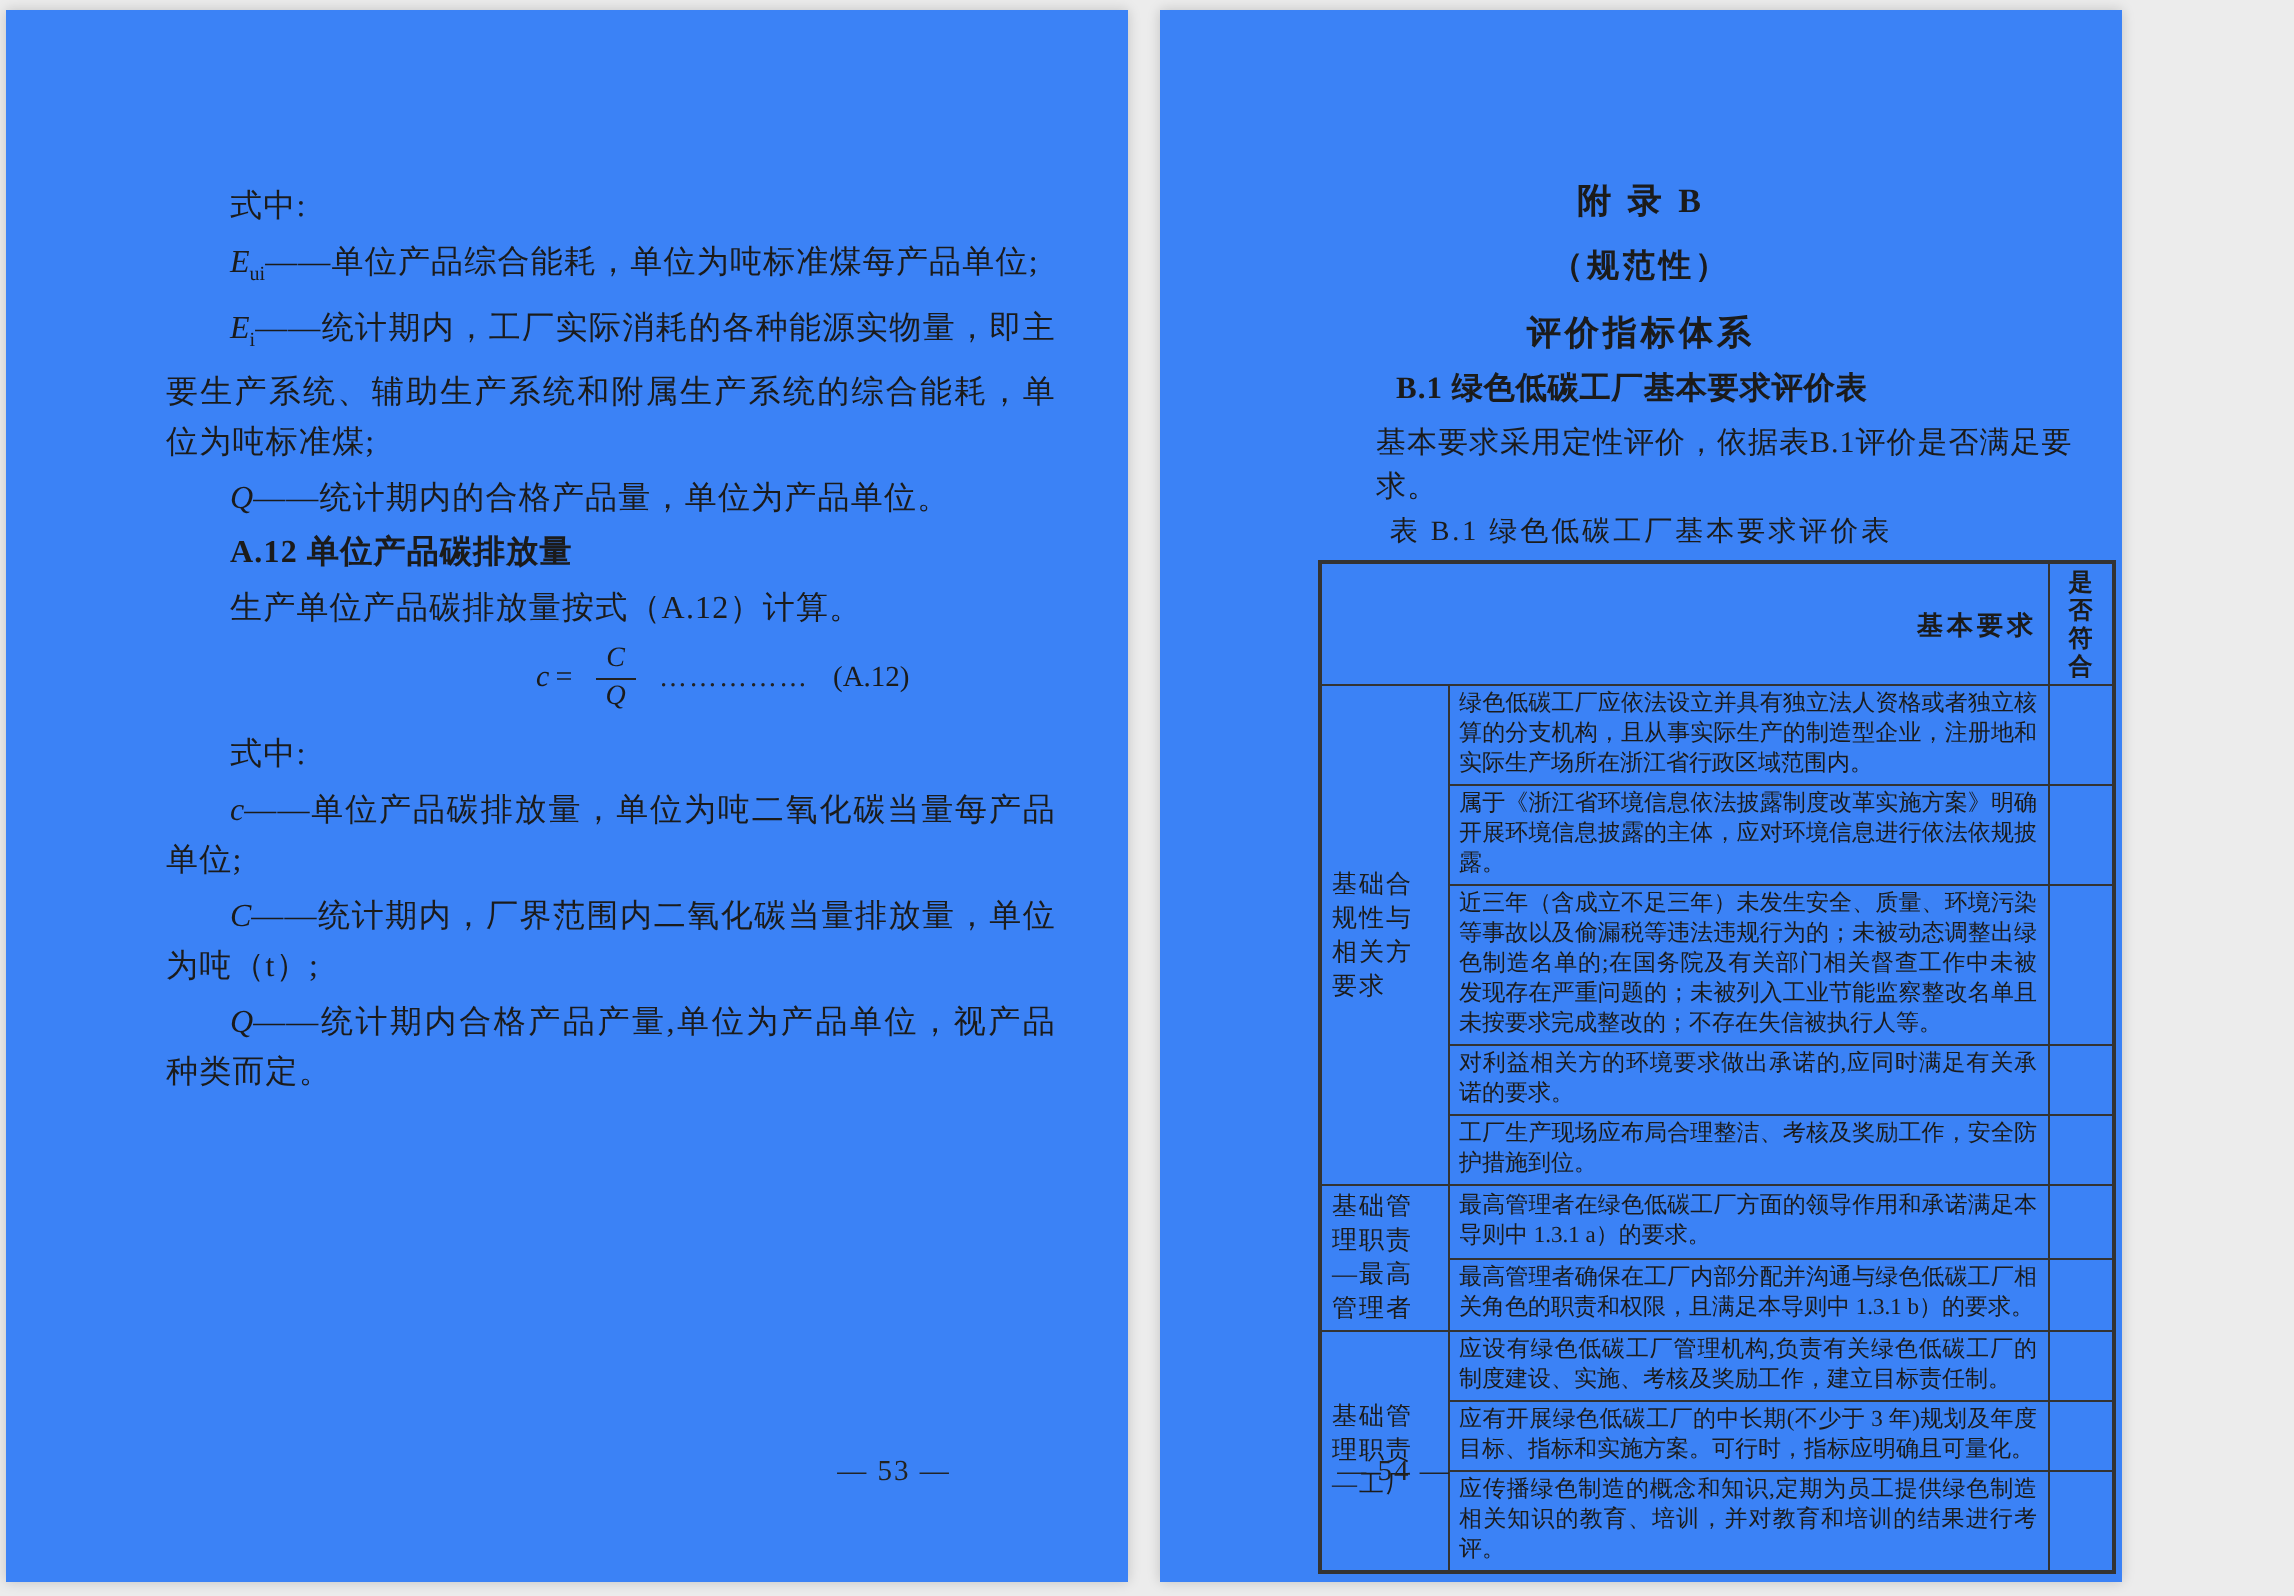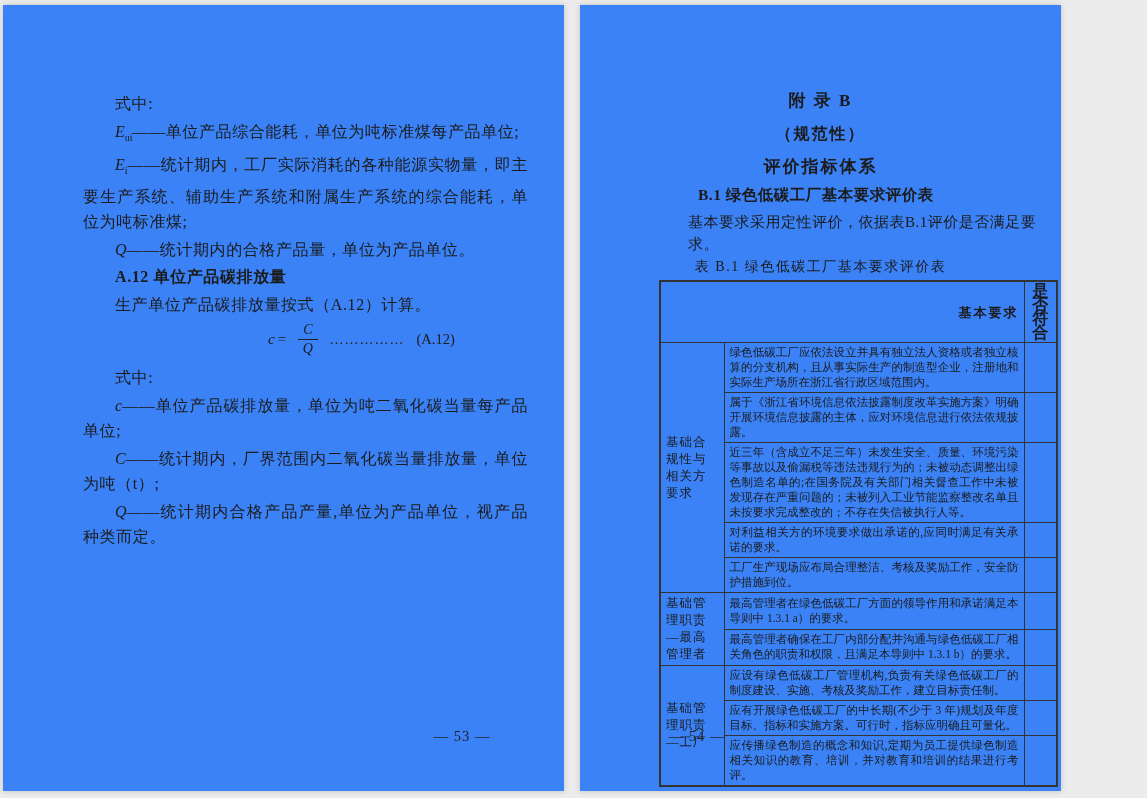--- a/index.html
+++ b/index.html
@@ -61,21 +61,21 @@
 
   .pagenum {
     position: absolute;
     bottom: 46px;
     width: 120px;
     text-align: center;
     font-size: 14.5px;
     letter-spacing: 1px;
     color: #222;
   }
-  .pagenum-left  { left: 399px; }
+  .pagenum-left  { left: 384px; }
   .pagenum-right { left: 57px; }
 
   
   .rp-body { padding-top: 79px; }
   .rtitle {
     text-align: center;
     font-weight: bold;
     font-size: 17px;
     line-height: 33px;
     letter-spacing: 2px;
@@ -118,21 +118,21 @@
   }
   table.eval tr.hdr th { border-bottom: 1.5px solid #333; }
   th.hdr-main {
     font-weight: bold;
     font-size: 13px;
     letter-spacing: 2px;
     text-align: right;
   }
   th.hdr-comp {
     font-weight: bold;
-    font-size: 16px;
+    font-size: 12px;
     line-height: 14px;
     padding: 2px 3px;
     word-break: break-all;
     text-align: center;
   }
   td.cat {
     text-align: left;
     font-size: 12.5px;
     line-height: 17px;
     letter-spacing: 1px;

